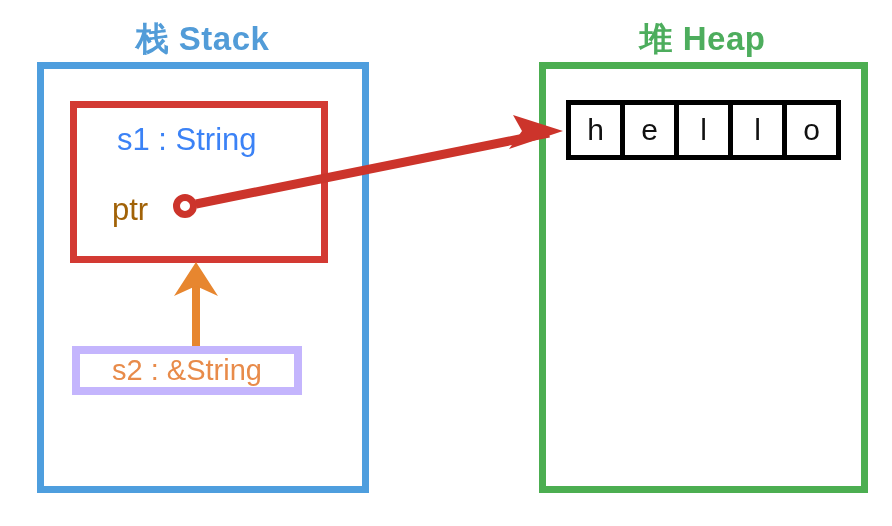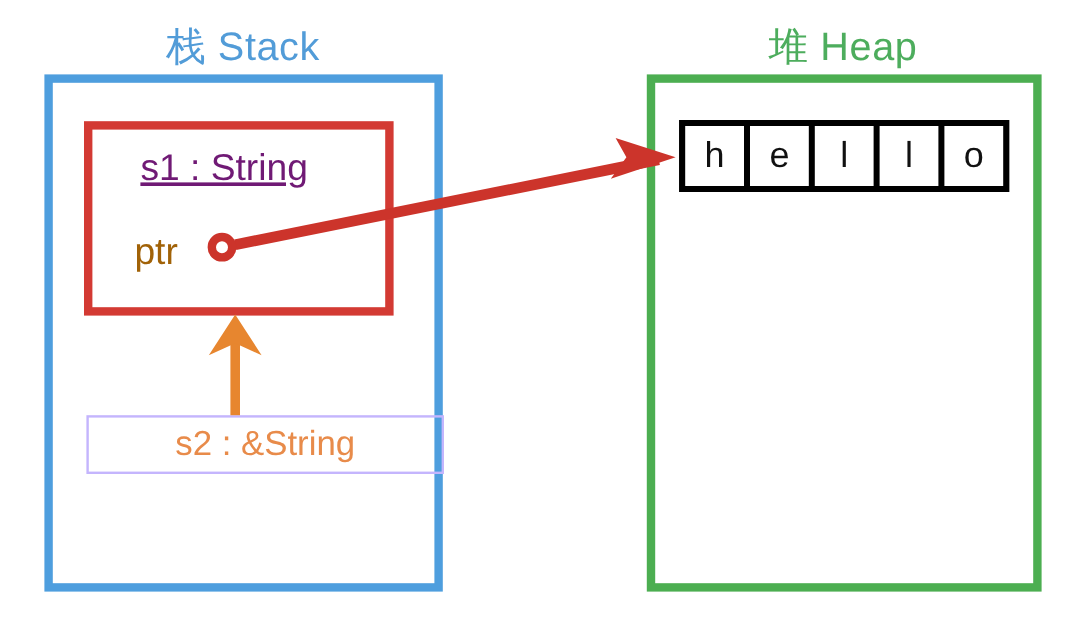--- a/index.html
+++ b/index.html
@@ -17,21 +17,21 @@
     background: #ffffff;
     overflow: hidden;
   }
 
   
   .region-title {
     position: absolute;
     font-size: 33px;
     line-height: 1;
     white-space: nowrap;
-    font-weight: 400;
+    font-weight: 700;
     letter-spacing: 0.5px;
   }
   #stack-title {
     left: 0;
     top: 22px;
     width: 405px;
     text-align: center;
     color: #529cd8;
   }
   #heap-title {
@@ -73,43 +73,42 @@
     box-sizing: border-box;
     border: 7px solid #d33a33;
     background: transparent;
   }
   #s1-label {
     position: absolute;
     left: 40px;
     top: 16px;
     font-size: 31px;
     line-height: 1;
-    color: #701a75;
-    white-space: nowrap;
-    text-decoration: underline;
+    color: #3b82f6;
+    white-space: nowrap;
   }
   #ptr-label {
     position: absolute;
     left: 35px;
     top: 86px;
     font-size: 31px;
     line-height: 1;
     color: #a16207;
     white-space: nowrap;
   }
 
   
   #s2-box {
     position: absolute;
     left: 72px;
     top: 346px;
-    width: 298px;
+    width: 230px;
     height: 49px;
     box-sizing: border-box;
-    border: 2px solid #c4b5fd;
+    border: 8px solid #c4b5fd;
     background: transparent;
   }
   #s2-label {
     position: absolute;
     left: 0;
     top: 0;
     width: 100%;
     height: 100%;
     display: flex;
     align-items: center;

